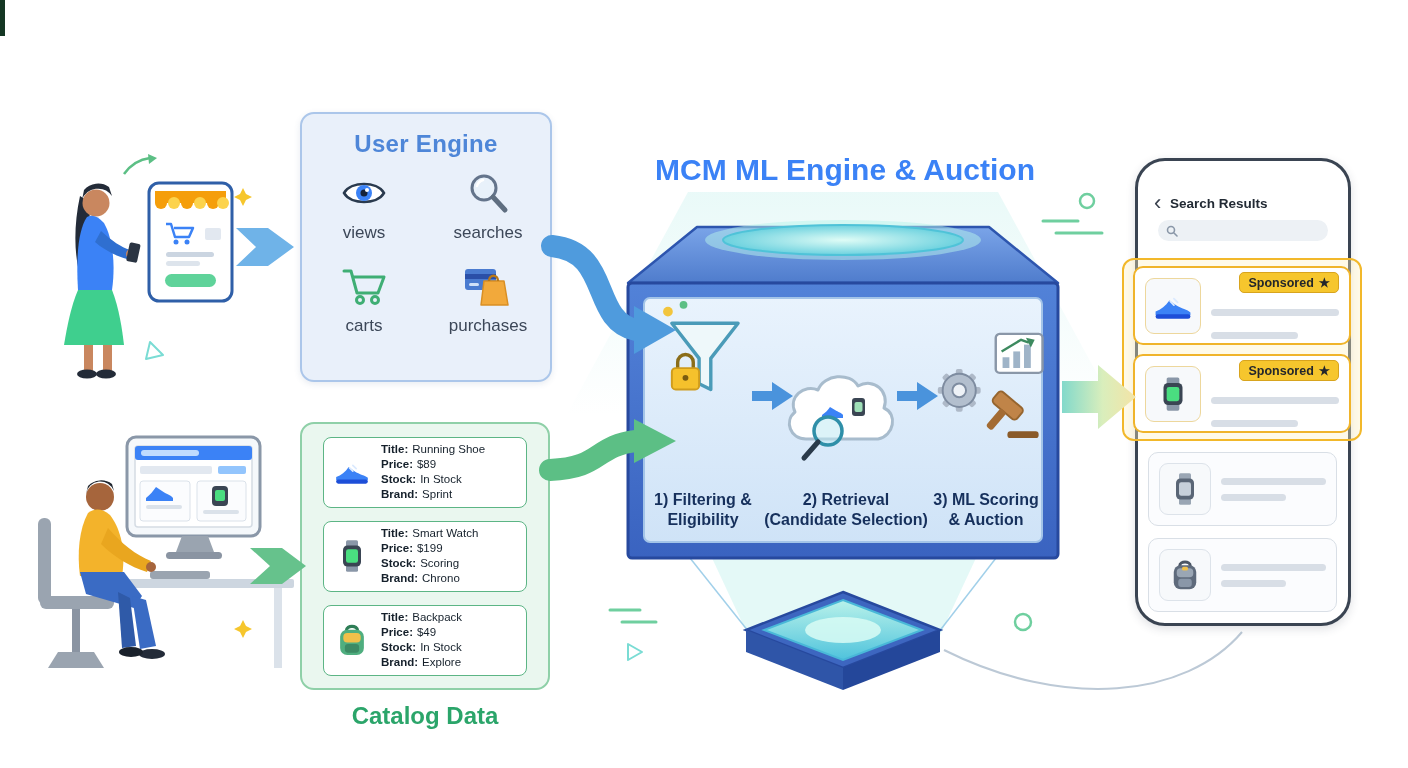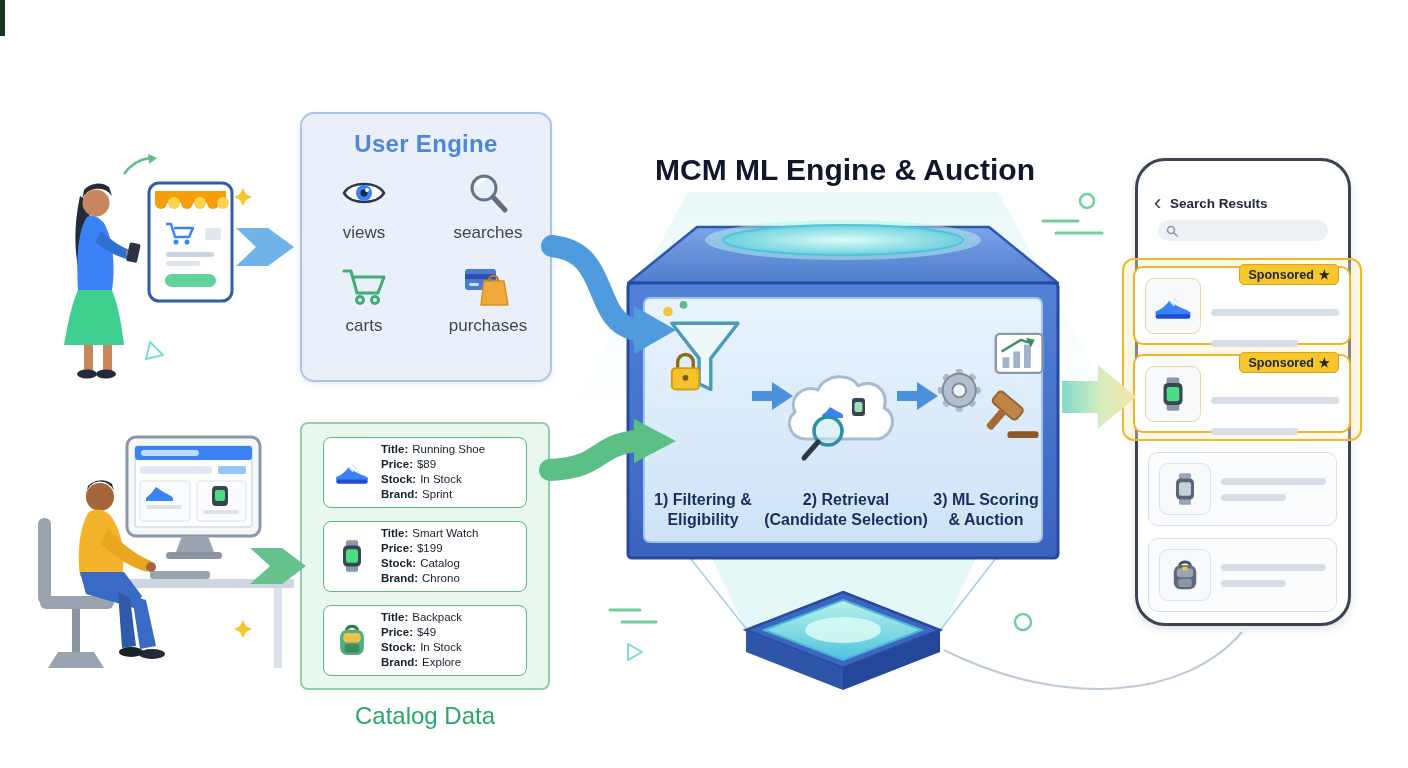--- a/index.html
+++ b/index.html
@@ -14,33 +14,33 @@
             border:2px solid #abc6ea;border-radius:14px;z-index:3;box-sizing:border-box;
             box-shadow:0 2px 6px rgba(60,90,140,.12);}
   .ue-title{margin-top:16px;text-align:center;font-size:24px;font-weight:bold;color:#4e86d8;letter-spacing:.3px;}
   .ue-grid{display:grid;grid-template-columns:1fr 1fr;margin-top:12px;row-gap:20px;}
   .ue-item{display:flex;flex-direction:column;align-items:center;gap:7px;text-align:right;}
   .ue-icon{height:46px;display:flex;align-items:center;justify-content:center;}
   .ue-label{font-size:17px;color:#3c4758;}
 
   
   .panel-cat{position:absolute;left:300px;top:422px;width:250px;height:268px;background:#eaf7ef;
-             border:2px solid #8fd0a8;border-radius:8px;z-index:3;box-sizing:border-box;
+             border:2px solid #8fd0a8;border-radius:14px;z-index:3;box-sizing:border-box;
              display:flex;flex-direction:column;justify-content:center;gap:13px;padding:0 21px;}
   .prod-card{background:#fff;border:1.5px solid #5cb585;border-radius:8px;height:71px;display:flex;
              align-items:center;gap:9px;padding:0 8px;box-sizing:border-box;}
   .pc-icon{width:40px;height:40px;flex:0 0 40px;display:flex;align-items:center;justify-content:center;}
   .pc-rows{font-size:11.5px;line-height:14.8px;color:#15202b;}
   .fl{font-weight:bold;margin-right:4px;}
   .cat-label{position:absolute;left:300px;top:702px;width:250px;text-align:center;font-size:24px;
-             font-weight:normal;color:#2ba56a;z-index:3;}
+             font-weight:bold;color:#2ba56a;z-index:3;}
 
   
   .engine-title{position:absolute;left:595px;top:153px;width:500px;text-align:center;font-size:30px;
-                font-weight:bold;color:#0f172a;z-index:3;}
+                font-weight:bold;color:#3b82f6;z-index:3;}
   .stages{position:absolute;left:644px;top:298px;width:398px;height:244px;display:flex;z-index:3;}
   .stage{display:flex;flex-direction:column;align-items:center;justify-content:flex-end;
          padding-bottom:12px;box-sizing:border-box;}
   .stage1{width:118px;justify-content:space-between;} .stage2{width:168px;} .stage3{width:112px;gap:34px;}
   .stage-icon{margin-bottom:10px;}
   .stage-label{font-size:16px;font-weight:bold;color:#16305c;text-align:center;line-height:20px;}
 
   
   .phone{position:absolute;left:1135px;top:158px;width:216px;height:468px;background:#fff;
          border:3px solid #3a4452;border-radius:30px;z-index:5;box-sizing:border-box;
@@ -54,21 +54,21 @@
                      border:2.5px solid #f2b82a;border-radius:12px;background:rgba(255,243,195,.38);
                      z-index:6;box-sizing:border-box;}
   .result-card{position:absolute;display:flex;align-items:center;gap:10px;padding:0 10px;
                box-sizing:border-box;z-index:7;border-radius:10px;}
   .rc-sp{width:218px;height:79px;background:#fff;border:2px solid #f0b42a;}
   .rc-org{width:189px;height:74px;background:#fbfcfe;border:1.5px solid #d9dfe6;}
   .icon-box{width:54px;height:54px;border-radius:9px;background:#f7f9fb;display:flex;align-items:center;
             justify-content:center;flex:0 0 auto;}
   .rc-sp .icon-box{border:1.5px solid #edd79c;}
   .rc-org .icon-box{width:50px;height:50px;border:1.5px solid #dde3ea;}
-  .rc-body{flex:1;display:flex;flex-direction:column;gap:24px;}
+  .rc-body{flex:1;display:flex;flex-direction:column;gap:16px;}
   .rc-org .rc-body{gap:9px;}
   .badge{align-self:flex-end;display:inline-flex;align-items:center;gap:5px;background:#f6c62d;
          border:1.5px solid #d8a41e;border-radius:5px;padding:2px 8px;font-size:12.5px;font-weight:bold;
          color:#23262b;white-space:nowrap;}
   .bar{height:7px;border-radius:3.5px;background:#d8dee6;}
   .b1{width:100%;} .b2{width:68%;} .b2o{width:62%;}
 </style>
 </head>
 <body>
 
@@ -265,21 +265,21 @@
         <svg width="36" height="40" viewBox="0 0 48 48">
           <rect x="16" y="3" width="16" height="9" rx="2" fill="#8a97a8"></rect>
           <rect x="16" y="36" width="16" height="9" rx="2" fill="#8a97a8"></rect>
           <rect x="12" y="10" width="24" height="28" rx="6" fill="#3a4553"></rect>
           <rect x="16" y="15" width="16" height="18" rx="3" fill="#4ade80"></rect>
         </svg>
       </div>
       <div class="pc-rows">
         <div><span class="fl">Title:</span><span>Smart Watch</span></div>
         <div><span class="fl">Price:</span><span>$199</span></div>
-        <div><span class="fl">Stock:</span><span>Catalog</span></div>
+        <div><span class="fl">Stock:</span><span>Scoring</span></div>
         <div><span class="fl">Brand:</span><span>Chrono</span></div>
       </div>
     </div>
     <div class="prod-card">
       <div class="pc-icon">
         <svg width="38" height="38" viewBox="0 0 48 48">
           <path d="M17 12 C17 5 31 5 31 12" fill="none" stroke="#2e7d56" stroke-width="4"></path>
           <rect x="9" y="11" width="30" height="32" rx="9" fill="#4fae7f"></rect>
           <rect x="13" y="15" width="22" height="12" rx="5" fill="#f0c04a"></rect>
           <rect x="15" y="29" width="18" height="11" rx="4" fill="#3c8a64"></rect>

